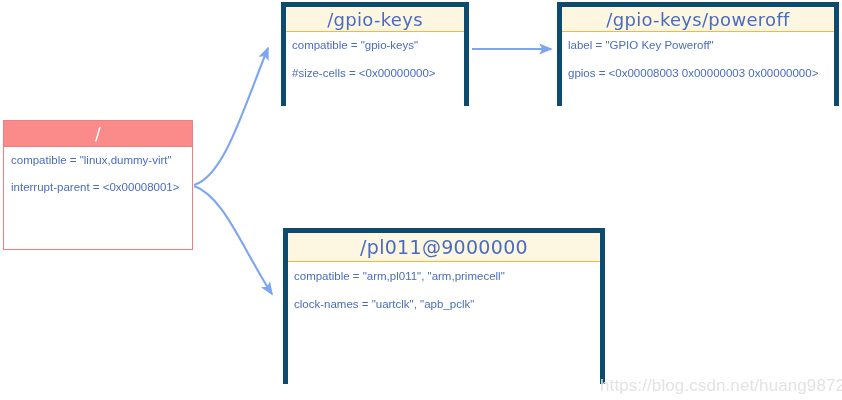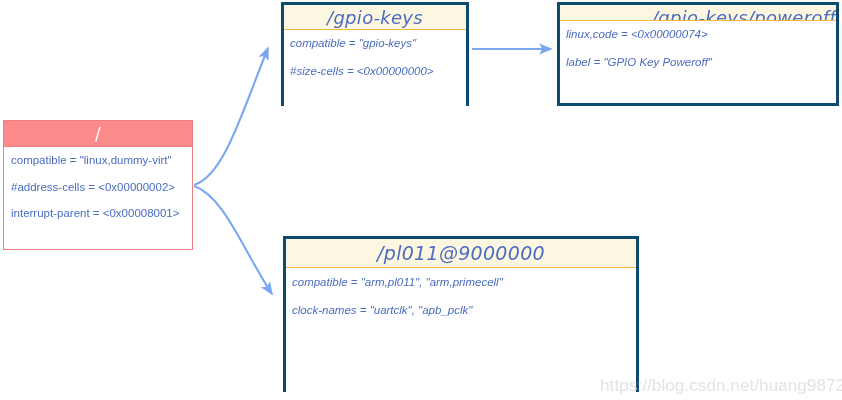--- a/index.html
+++ b/index.html
@@ -71,21 +71,21 @@
     color: #ffffff;
     font-size: 17px;
   }
   #node-root .node-body {
     height: 102px;
     padding: 8px 7px 0 7px;
   }
   #node-root .prop-row { margin-bottom: 15px; }
 
   
-  .node-yellow { border: 3px solid #0c4a6e; font-style: italic; }
+  .node-yellow { border: 5px solid #0c4a6e; }
   .node-yellow .node-header {
     background: #fdf6e0;
     border-bottom: 1px solid #f5b83d;
     color: #4a6cc0;
   }
 
   #node-gpio-keys {
     left: 281px;
     top: 2px;
     width: 188px;
@@ -99,32 +99,31 @@
   #node-gpio-keys .node-body { height: 77px; padding: 8px 6px 0 6px; }
   #node-gpio-keys .prop-row { margin-bottom: 16px; }
 
   #node-poweroff {
     left: 557px;
     top: 2px;
     width: 282px;
     height: 104px;
   }
   #node-poweroff .node-header {
-    height: 16px;
+    height: 25px;
     line-height: 25px;
     font-size: 18px;
-    text-align: right;
   }
   #node-poweroff .node-body { height: 77px; padding: 8px 6px 0 6px; }
   #node-poweroff .prop-row { margin-bottom: 16px; }
 
   #node-pl011 {
     left: 283px;
-    top: 236px;
-    width: 356px;
+    top: 228px;
+    width: 322px;
     height: 156px;
   }
   #node-pl011 .node-header {
     height: 29px;
     line-height: 29px;
     font-size: 19px;
   }
   #node-pl011 .node-body { height: 125px; padding: 9px 6px 0 6px; }
   #node-pl011 .prop-row { margin-bottom: 16px; }
 
@@ -155,38 +154,37 @@
 
   <path d="M 194,186 C 224,196 244,252 272,294" fill="none" stroke="#7da6f0" stroke-width="2.1" marker-end="url(#arrowhead)"></path>
 
   <path d="M 472,49 L 551,49" fill="none" stroke="#7da6f0" stroke-width="2.1" marker-end="url(#arrowhead)"></path>
 </svg>
 
 <div class="node" id="node-root">
   <div class="node-header">/</div>
   <div class="node-body">
     <div class="prop-row">compatible = "linux,dummy-virt"</div>
-    <div class="prop-row">#address-cells = &lt;0x00000002&gt;</div>
     <div class="prop-row">interrupt-parent = &lt;0x00008001&gt;</div>
   </div>
 </div>
 
 <div class="node node-yellow" id="node-gpio-keys">
   <div class="node-header">/gpio-keys</div>
   <div class="node-body">
     <div class="prop-row">compatible = "gpio-keys"</div>
     <div class="prop-row">#size-cells = &lt;0x00000000&gt;</div>
   </div>
 </div>
 
 <div class="node node-yellow" id="node-poweroff">
   <div class="node-header">/gpio-keys/poweroff</div>
   <div class="node-body">
-    <div class="prop-row">linux,code = &lt;0x00000074&gt;</div>
     <div class="prop-row">label = "GPIO Key Poweroff"</div>
+    <div class="prop-row">gpios = &lt;0x00008003 0x00000003 0x00000000&gt;</div>
   </div>
 </div>
 
 <div class="node node-yellow" id="node-pl011">
   <div class="node-header">/pl011@9000000</div>
   <div class="node-body">
     <div class="prop-row">compatible = "arm,pl011", "arm,primecell"</div>
     <div class="prop-row">clock-names = "uartclk", "apb_pclk"</div>
   </div>
 </div>

